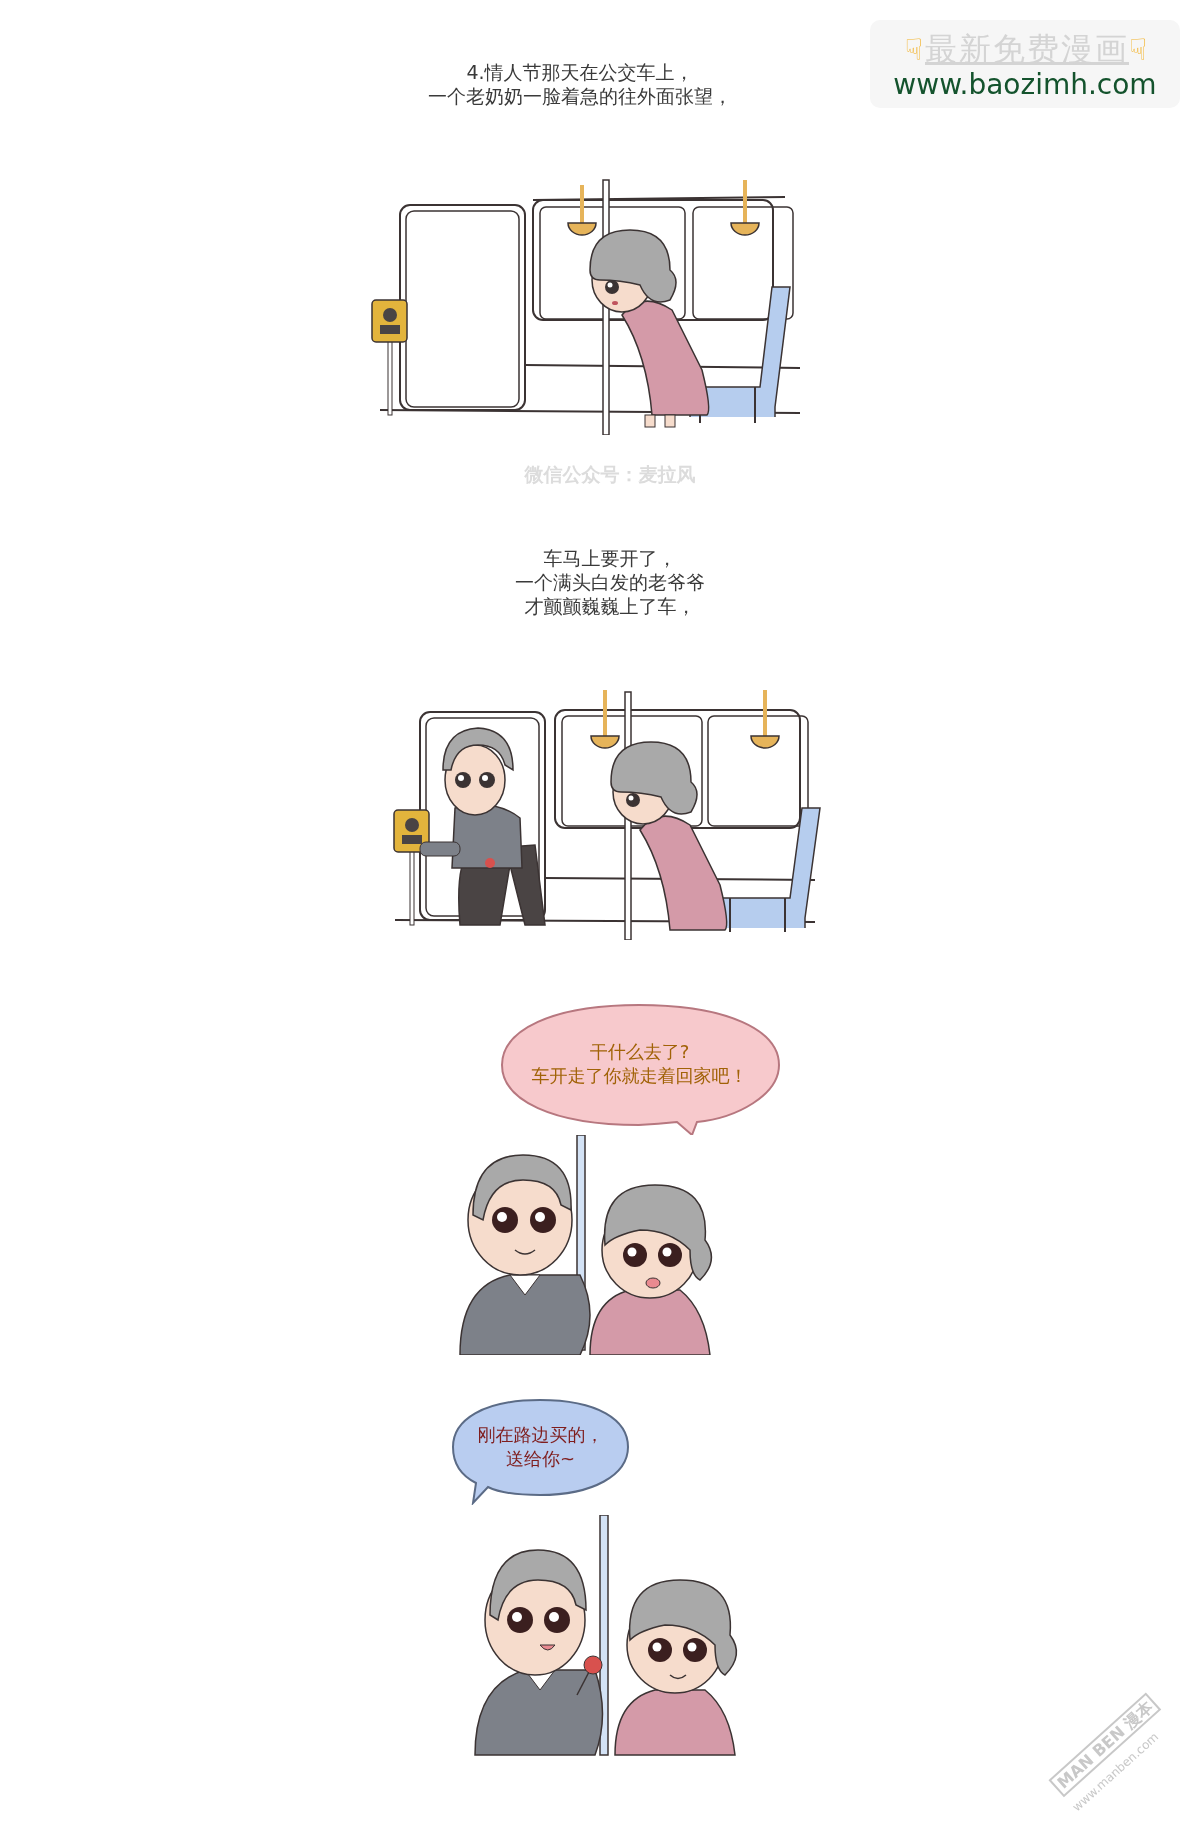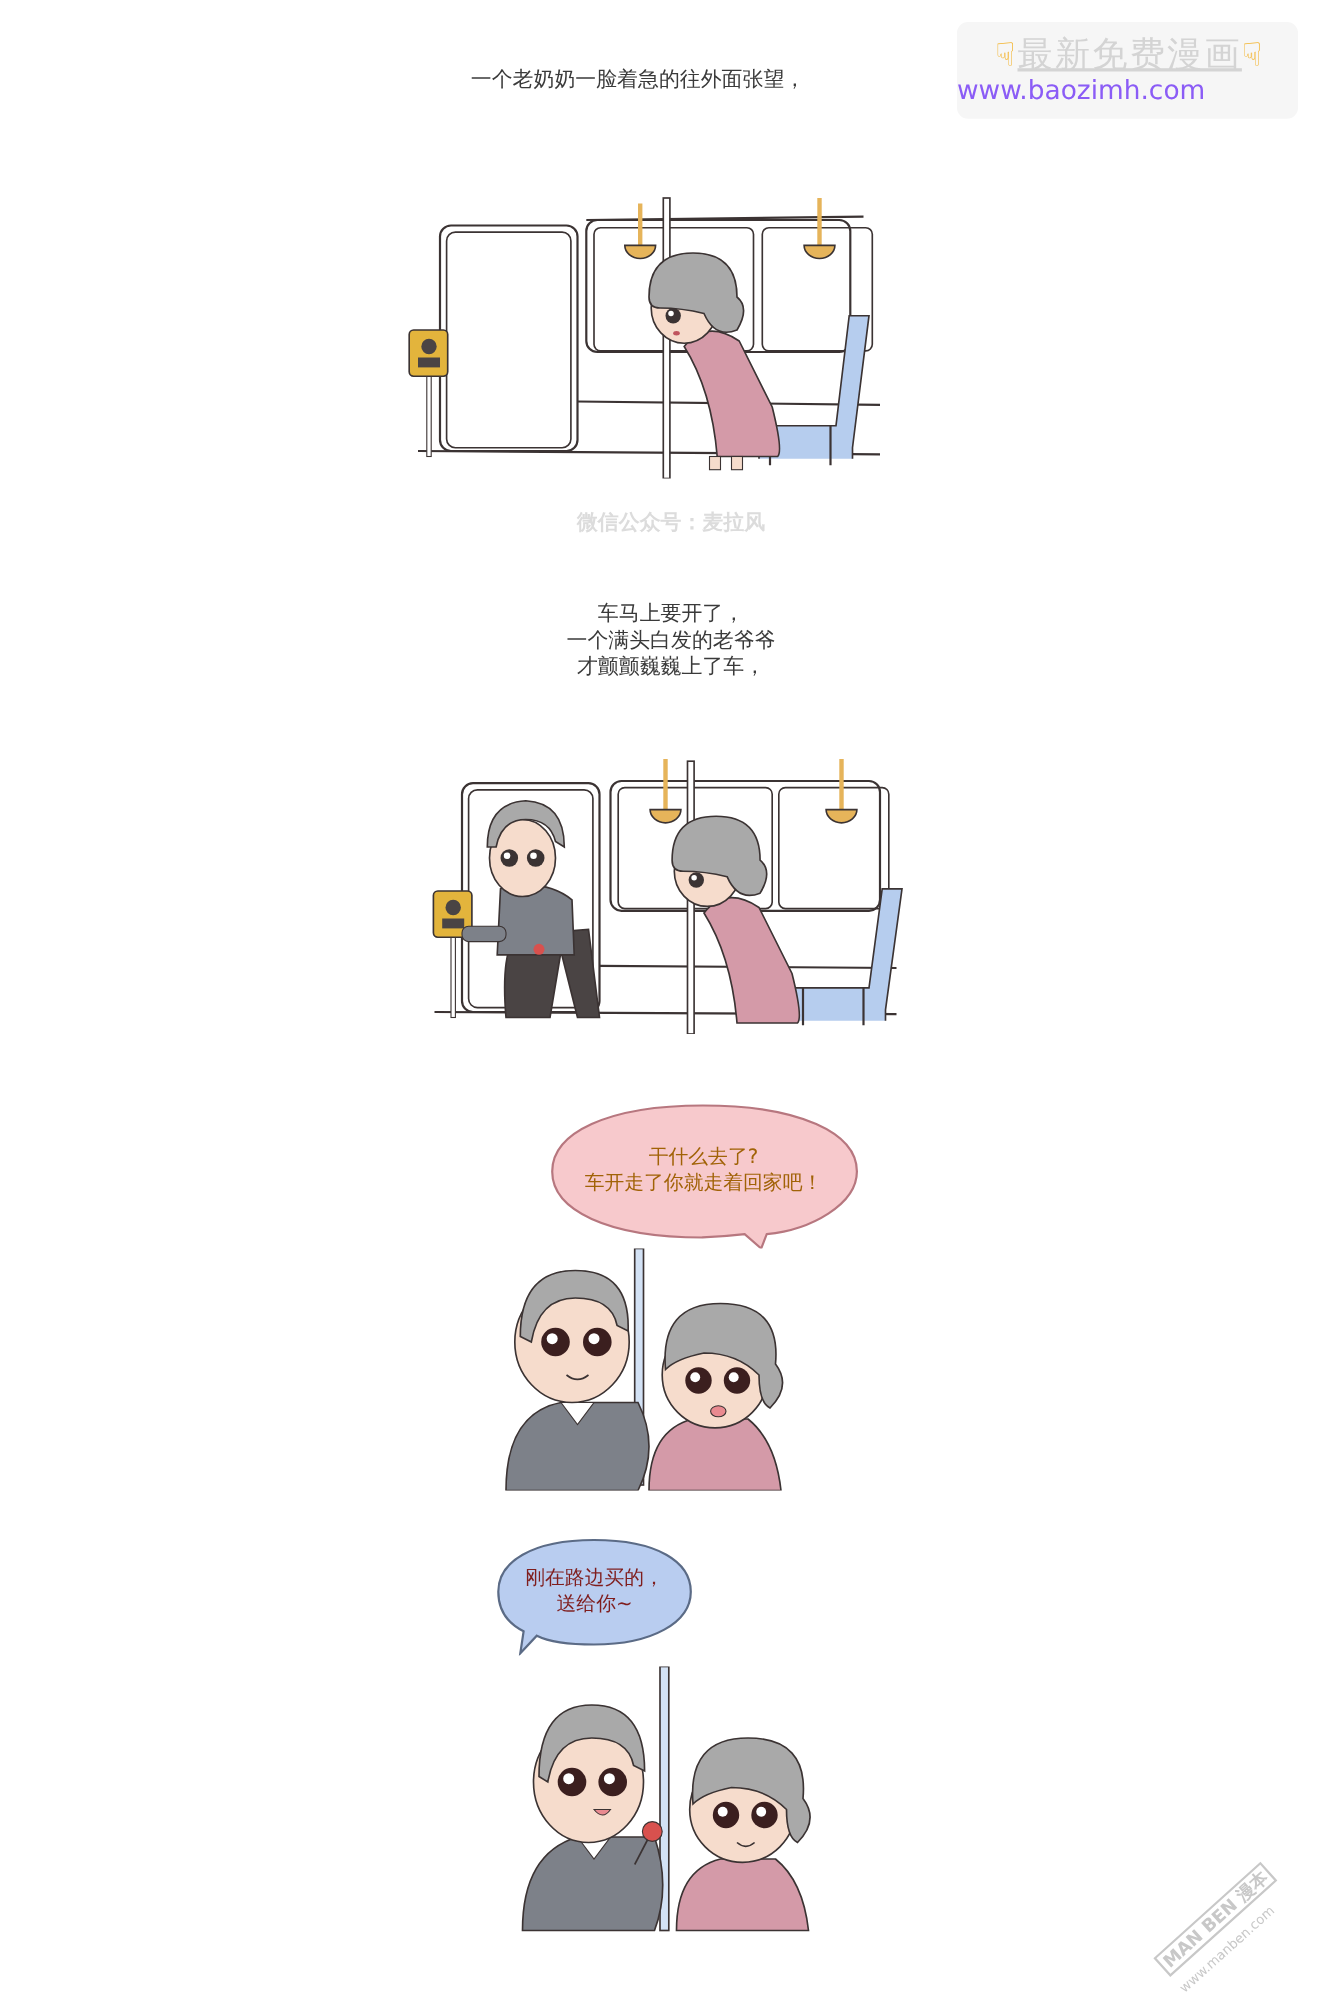--- a/index.html
+++ b/index.html
@@ -4,41 +4,42 @@
 <style>
   html, body { margin: 0; padding: 0; background: #ffffff; }
   body { width: 1200px; height: 1831px; position: relative; overflow: hidden;
          font-family: "DejaVu Sans", "Liberation Sans", sans-serif; }
   .abs { position: absolute; }
   .caption { position: absolute; text-align: center; color: #3a3a3a; font-size: 19px; line-height: 24px; }
   .watermark-box { position: absolute; left: 870px; top: 20px; width: 310px; height: 88px;
                    background: #f6f6f6; border-radius: 10px; }
   .wm-line1 { position: absolute; left: 2px; top: 8px; width: 100%; text-align: center;
               font-size: 32px; color: #d4d4d4; letter-spacing: 2px; text-decoration: underline; }
-  .wm-line2 { position: absolute; left: 0; top: 48px; width: 100%; text-align: left;
-              font-size: 24px; color: #8b5cf6; }
+  .wm-line2 { position: absolute; left: 0; top: 48px; width: 100%; text-align: center;
+              font-size: 28px; color: #14532d; }
   .hand { display: inline-block; color: #f3b634; font-size: 30px; }
   .credit { position: absolute; left: 510px; top: 462px; width: 200px; text-align: center;
             font-size: 19px; color: #dcdcdc; font-weight: bold; }
   .bubble { position: absolute; }
   .bubble-text { position: absolute; text-align: center; font-size: 18px; line-height: 24px; }
   .panel svg { display: block; }
   .corner-wm { position: absolute; left: 1050px; top: 1690px; width: 140px; height: 130px; }
 </style>
 </head>
 <body>
 
 <div class="watermark-box">
   <div class="wm-line1">
     <span class="hand">☟</span><span>最新免费漫画</span><span class="hand">☟</span>
   </div>
   <div class="wm-line2">www.baozimh.com</div>
 </div>
 
 <div class="caption" style="left:380px; top:60px; width:400px;">
+  <div>4.情人节那天在公交车上，</div>
   <div>一个老奶奶一脸着急的往外面张望，</div>
 </div>
 
 <div class="abs panel" style="left:360px; top:165px;">
   <svg width="450" height="270" viewBox="0 0 450 270">
 
     <line x1="20" y1="245" x2="440" y2="248" stroke="#3b3333" stroke-width="2"></line>
 
     <rect x="40" y="40" width="125" height="205" rx="10" fill="none" stroke="#3b3333" stroke-width="2"></rect>
     <rect x="46" y="46" width="113" height="196" rx="8" fill="#fff" stroke="#3b3333" stroke-width="1.5"></rect>

